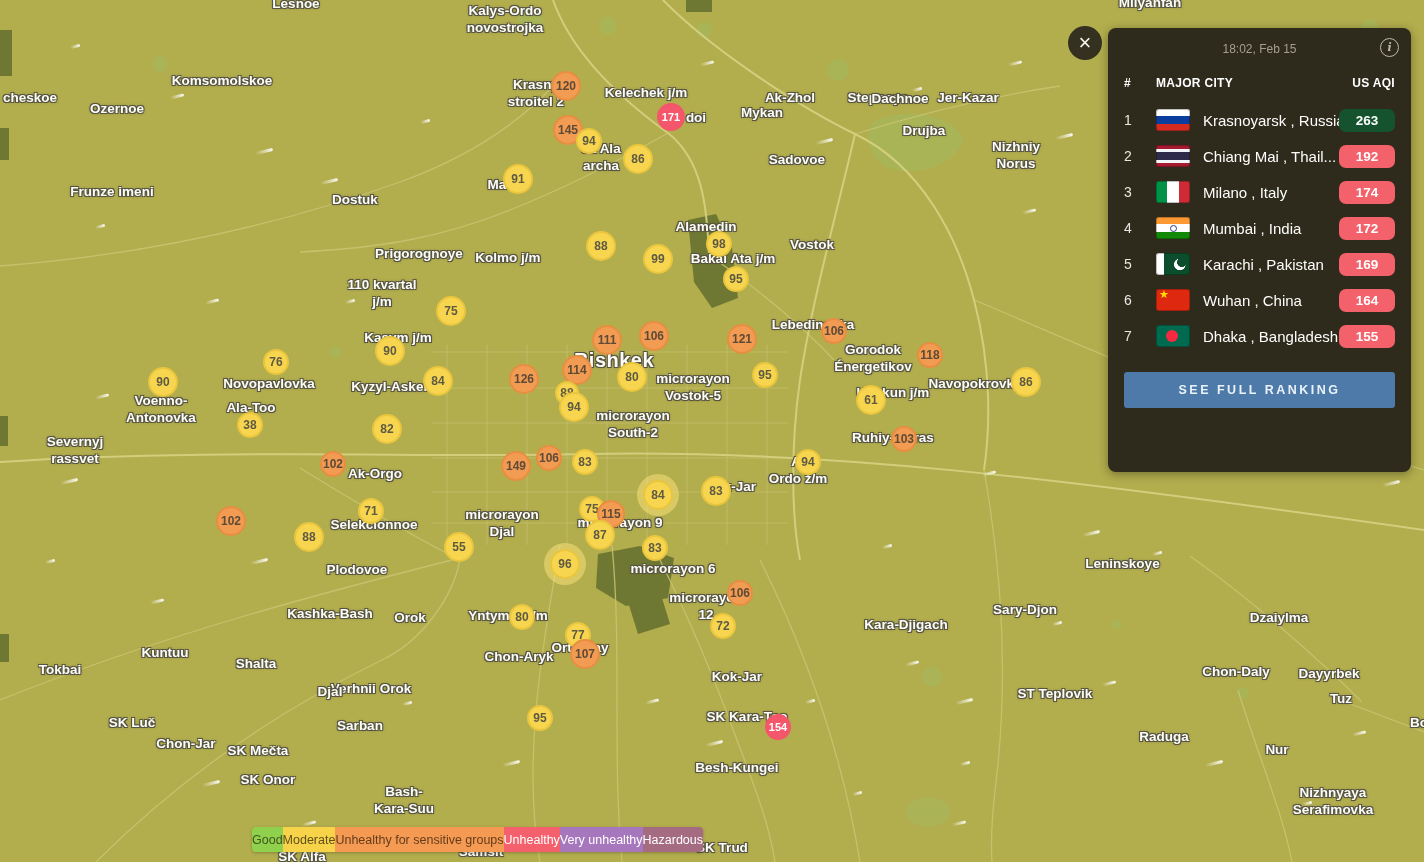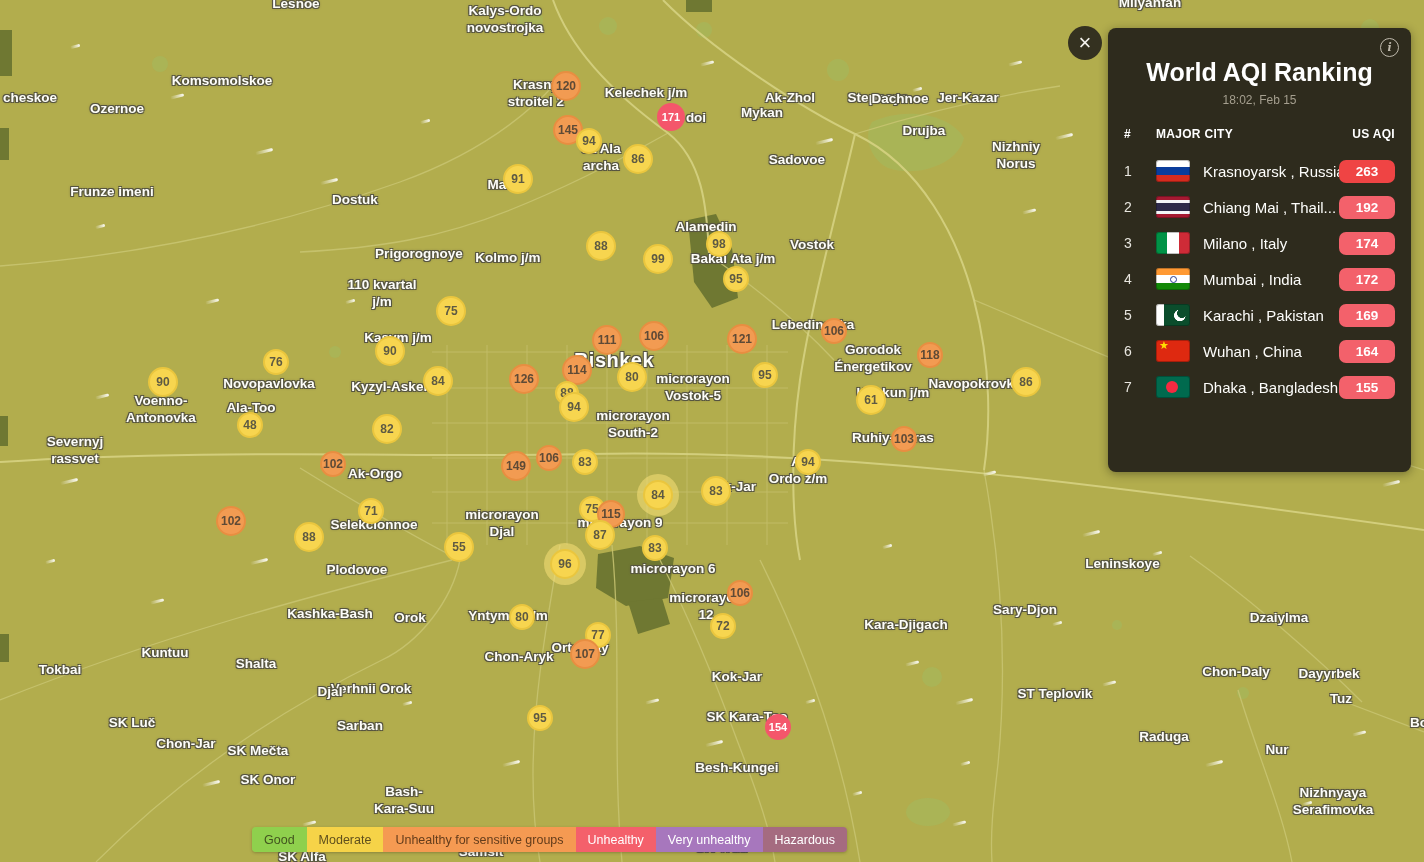--- a/index.html
+++ b/index.html
@@ -13,21 +13,21 @@
   .streak{position:absolute;height:2.5px;border-radius:2px;transform:rotate(-14deg);z-index:2;
     background:linear-gradient(90deg,rgba(255,255,255,0),rgba(255,255,255,.95));pointer-events:none;}
   .marker{position:absolute;transform:translate(-50%,-50%);border-radius:50%;z-index:4;
     display:flex;align-items:center;justify-content:center;font-weight:bold;font-size:12px;cursor:pointer;box-sizing:border-box;}
   .marker.y{background:#f7d54f;border:2px solid #eac63e;color:#5e5a43;}
   .marker.o{background:#f29b52;border:2px solid #e88e41;color:#5e4a36;}
   .marker.r{background:#f4566b;border:2px solid #f4566b;color:#fff;font-size:11px;}
   .marker.halo{box-shadow:0 0 0 6px rgba(248,224,120,.55);}
   .legend{position:absolute;left:252px;top:827px;display:flex;z-index:6;height:25px;
     box-shadow:0 1px 3px rgba(40,40,20,.3);border-radius:4px;}
-  .legend .seg{display:flex;align-items:center;padding:0 12px;font-size:12.5px;white-space:nowrap;}
+  .legend .seg{display:flex;align-items:center;padding:0 0;font-size:12.5px;white-space:nowrap;}
   .legend .seg:first-child{border-radius:4px 0 0 4px;}
   .legend .seg:last-child{border-radius:0 4px 4px 0;}
   .close-btn{position:absolute;left:1068px;top:26px;width:34px;height:34px;border:none;border-radius:50%;
     background:#343120;color:#f5f4ef;font-size:22px;line-height:32px;text-align:center;cursor:pointer;z-index:11;padding:0;}
   .panel{position:absolute;left:1108px;top:28px;width:303px;height:444px;background:#2e2b1d;border-radius:8px;
     z-index:10;box-sizing:border-box;padding:14px 16px 16px;color:#fff;box-shadow:0 2px 10px rgba(20,20,10,.4);}
   .info{position:absolute;top:10px;right:12px;width:17px;height:17px;border:1px solid #beb9ac;border-radius:50%;
     color:#beb9ac;font:italic bold 11px "DejaVu Serif",serif;display:flex;align-items:center;justify-content:center;cursor:pointer;}
   .panel h1{margin:16px 0 6px;font-size:25px;text-align:center;font-weight:bold;color:#fff;}
   .ts{text-align:center;font-size:12px;color:#a59f8f;margin-bottom:20px;}
@@ -294,21 +294,21 @@
     <div class="marker y" style="height: 30px; width: 30px; left: 390px; top: 351px;">90</div>
     <div class="marker y" style="height: 30px; width: 30px; left: 438px; top: 381px;">84</div>
     <div class="marker o" style="height: 30px; width: 30px; left: 524px; top: 379px;">126</div>
     <div class="marker o" style="height: 30px; width: 30px; left: 577px; top: 370px;">114</div>
     <div class="marker y" style="height: 30px; width: 30px; left: 632px; top: 377px;">80</div>
     <div class="marker y" style="height: 26px; width: 26px; left: 765px; top: 375px;">95</div>
     <div class="marker y" style="height: 30px; width: 30px; left: 1026px; top: 382px;">86</div>
     <div class="marker y" style="height: 30px; width: 30px; left: 871px; top: 400px;">61</div>
     <div class="marker y" style="height: 24px; width: 24px; left: 567px; top: 393px;">88</div>
     <div class="marker y" style="height: 30px; width: 30px; left: 574px; top: 407px;">94</div>
-    <div class="marker y" style="height: 26px; width: 26px; left: 250px; top: 425px;">48</div>
+    <div class="marker y" style="height: 26px; width: 26px; left: 250px; top: 425px;">38</div>
     <div class="marker y" style="height: 30px; width: 30px; left: 387px; top: 429px;">82</div>
     <div class="marker o" style="height: 26px; width: 26px; left: 904px; top: 439px;">103</div>
     <div class="marker o" style="height: 26px; width: 26px; left: 333px; top: 464px;">102</div>
     <div class="marker o" style="height: 30px; width: 30px; left: 516px; top: 466px;">149</div>
     <div class="marker o" style="height: 26px; width: 26px; left: 549px; top: 458px;">106</div>
     <div class="marker y" style="height: 26px; width: 26px; left: 585px; top: 462px;">83</div>
     <div class="marker y" style="height: 26px; width: 26px; left: 808px; top: 462px;">94</div>
     <div class="marker y" style="height: 30px; width: 30px; left: 716px; top: 491px;">83</div>
     <div class="marker y halo" style="height: 30px; width: 30px; left: 658px; top: 495px;">84</div>
     <div class="marker o" style="height: 30px; width: 30px; left: 231px; top: 521px;">102</div>
@@ -316,43 +316,42 @@
     <div class="marker y" style="height: 30px; width: 30px; left: 309px; top: 537px;">88</div>
     <div class="marker y" style="height: 30px; width: 30px; left: 459px; top: 547px;">55</div>
     <div class="marker y" style="height: 26px; width: 26px; left: 592px; top: 509px;">75</div>
     <div class="marker o" style="height: 28px; width: 28px; left: 611px; top: 514px;">115</div>
     <div class="marker y" style="height: 30px; width: 30px; left: 600px; top: 535px;">87</div>
     <div class="marker y" style="height: 26px; width: 26px; left: 655px; top: 548px;">83</div>
     <div class="marker y halo" style="height: 30px; width: 30px; left: 565px; top: 564px;">96</div>
     <div class="marker o" style="height: 26px; width: 26px; left: 740px; top: 593px;">106</div>
     <div class="marker y" style="height: 26px; width: 26px; left: 723px; top: 626px;">72</div>
     <div class="marker y" style="height: 26px; width: 26px; left: 522px; top: 617px;">80</div>
-    <div class="marker y" style="height: 26px; width: 26px; left: 598px; top: 635px;">77</div>
+    <div class="marker y" style="height: 26px; width: 26px; left: 578px; top: 635px;">77</div>
     <div class="marker o" style="height: 30px; width: 30px; left: 585px; top: 654px;">107</div>
     <div class="marker y" style="height: 26px; width: 26px; left: 540px; top: 718px;">95</div>
     <div class="marker r" style="height: 26px; width: 26px; left: 778px; top: 727px;">154</div>
   </div>
 
 <button class="close-btn">×</button>
 
 <div class="panel">
   <div class="info">i</div>
-  <h1>World AQI Ranking</h1>
   <div class="ts">18:02, Feb 15</div>
   <div class="thead">
     <span class="c-rank">#</span>
     <span class="c-city">MAJOR CITY</span>
     <span class="c-aqi">US AQI</span>
   </div>
   <div id="rows">
       <div class="rank-row">
         <div class="rk">1</div>
         <div class="flag flag-ru"></div>
         <div class="city">Krasnoyarsk , Russia</div>
-        <div class="badge" style="background: #ef4444;">263</div>
+        <div class="badge" style="background: #14532d;">263</div>
       </div>
       <div class="rank-row">
         <div class="rk">2</div>
         <div class="flag flag-th"></div>
         <div class="city">Chiang Mai , Thail...</div>
         <div class="badge" style="background: rgb(243, 97, 107);">192</div>
       </div>
       <div class="rank-row">
         <div class="rk">3</div>
         <div class="flag flag-it"></div>
@@ -377,13 +376,14 @@
         <div class="city">Wuhan , China</div>
         <div class="badge" style="background: rgb(243, 97, 107);">164</div>
       </div>
       <div class="rank-row">
         <div class="rk">7</div>
         <div class="flag flag-bd"></div>
         <div class="city">Dhaka , Bangladesh</div>
         <div class="badge" style="background: rgb(243, 97, 107);">155</div>
       </div>
     </div>
+  <button class="cta" style="background: rgb(77, 122, 168);">SEE FULL RANKING</button>
 </div>
 
 </body></html>

